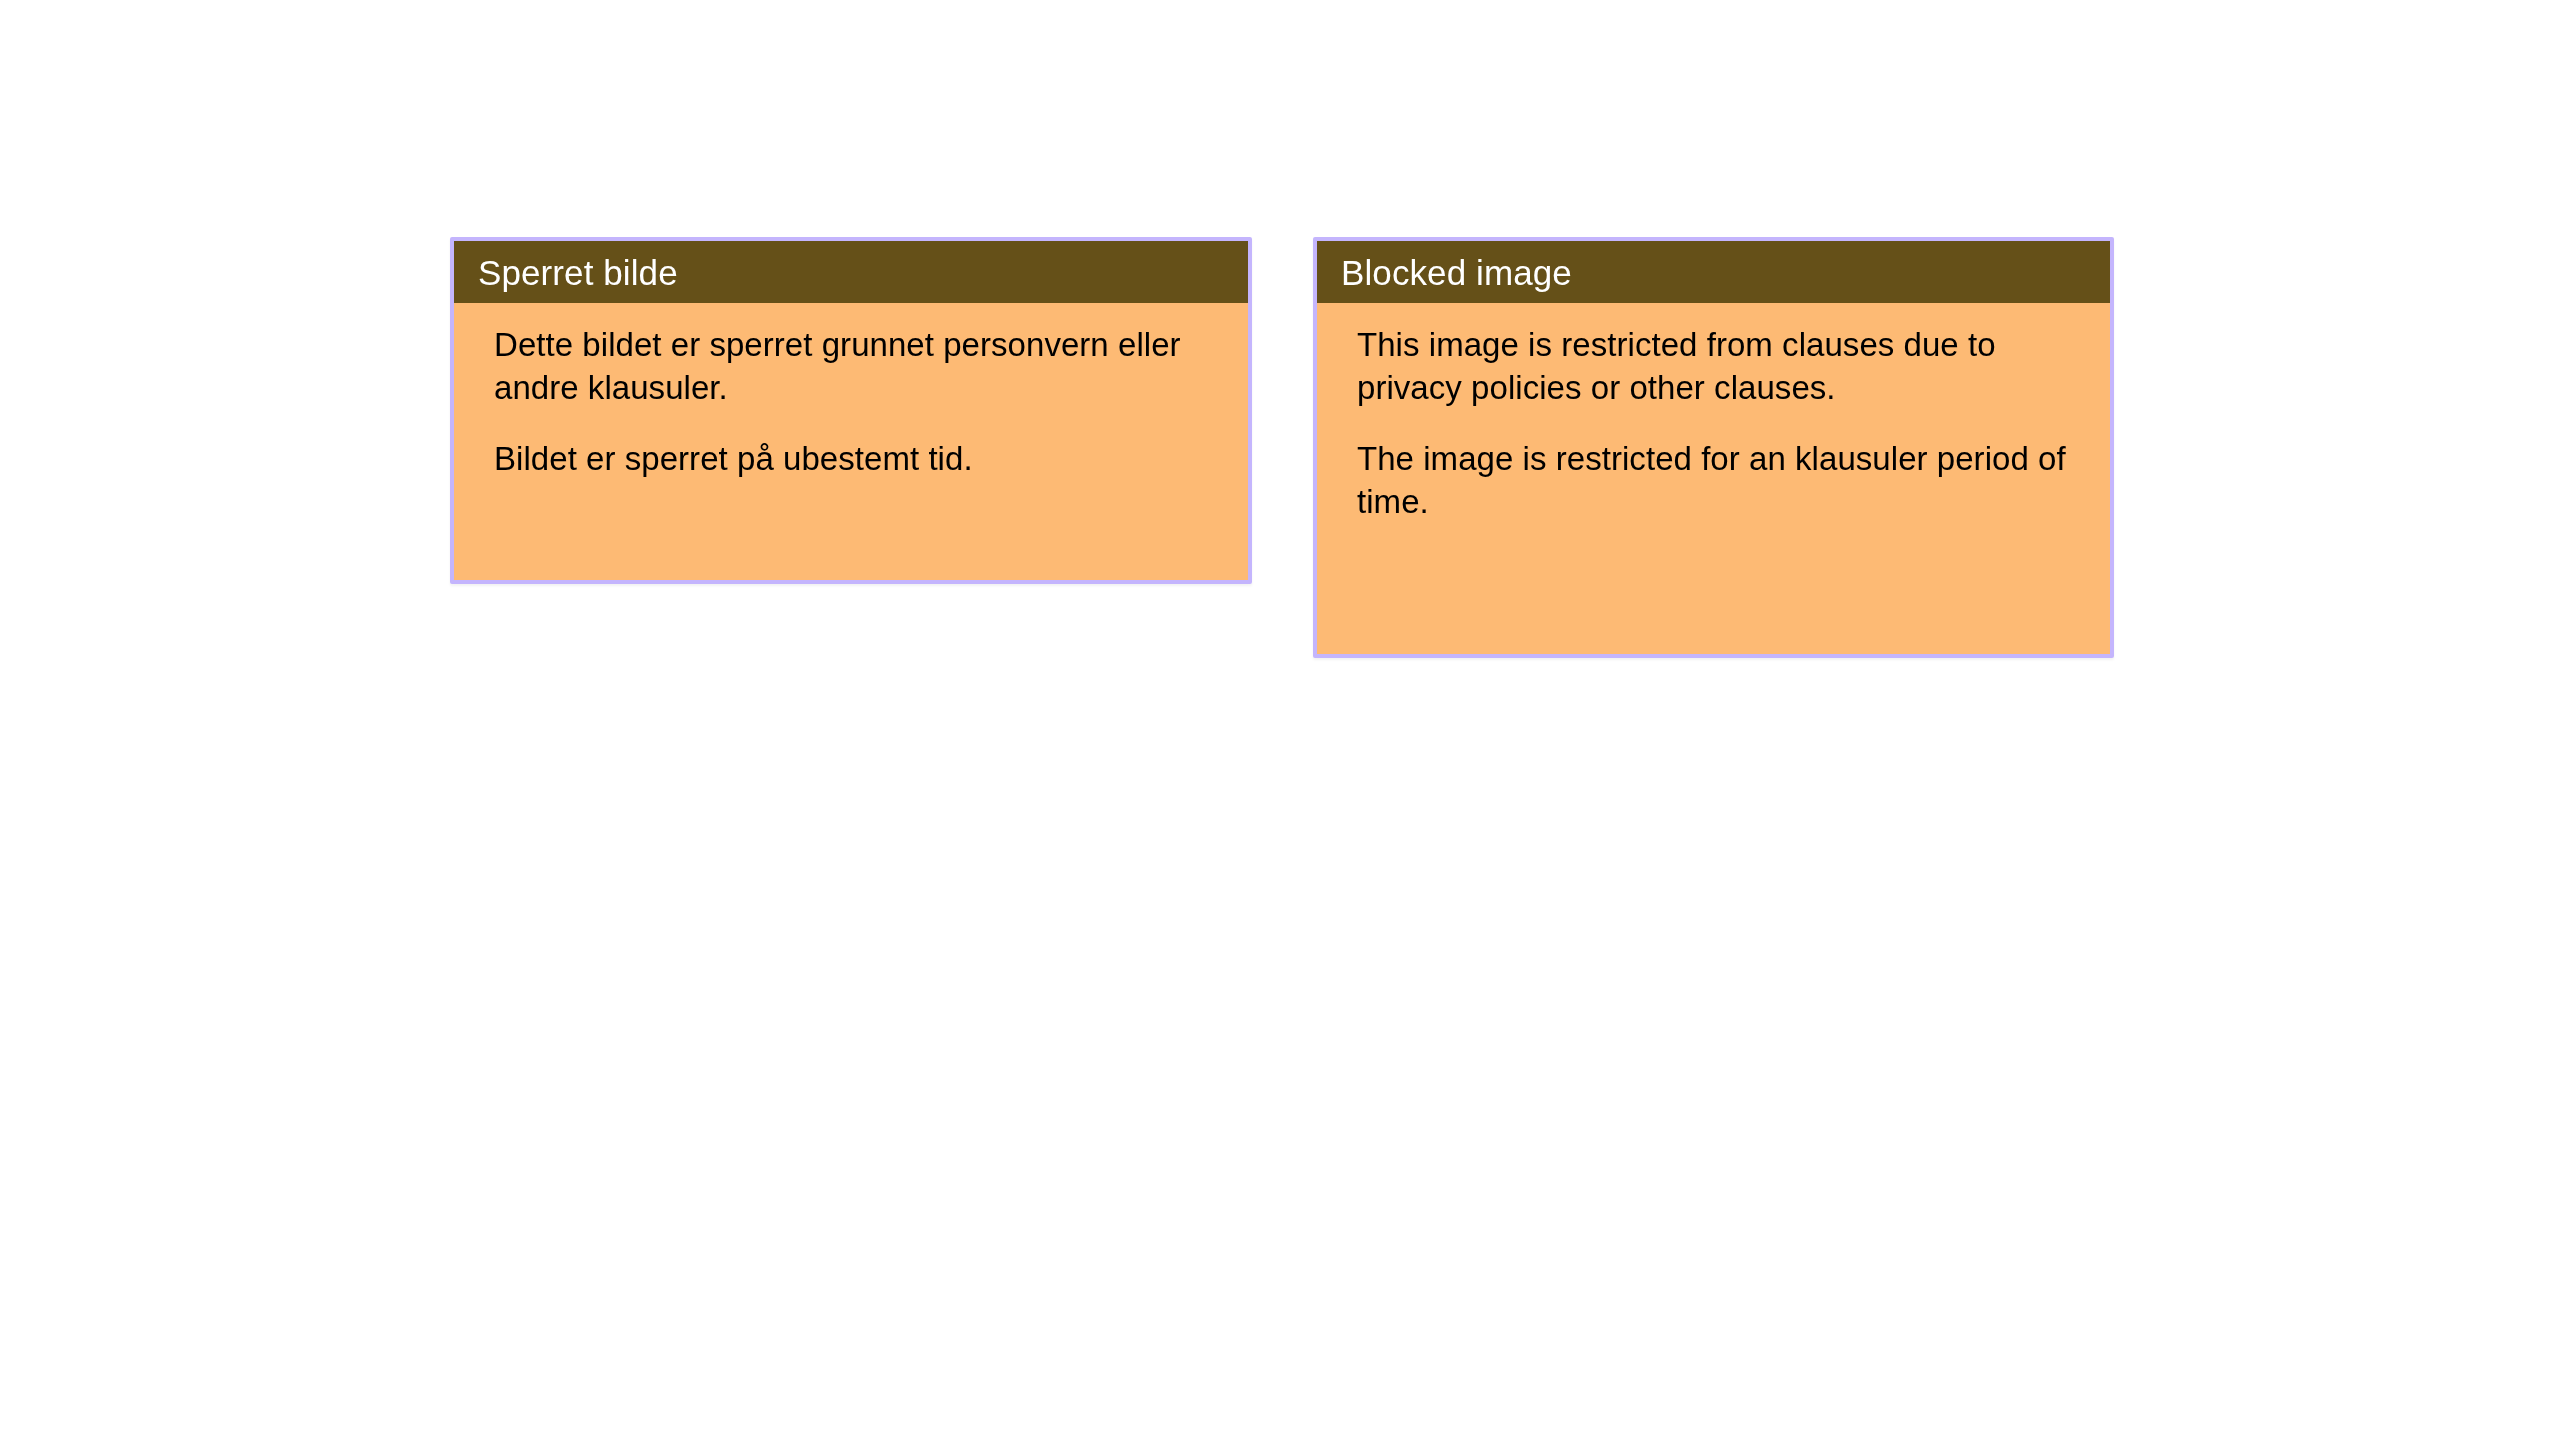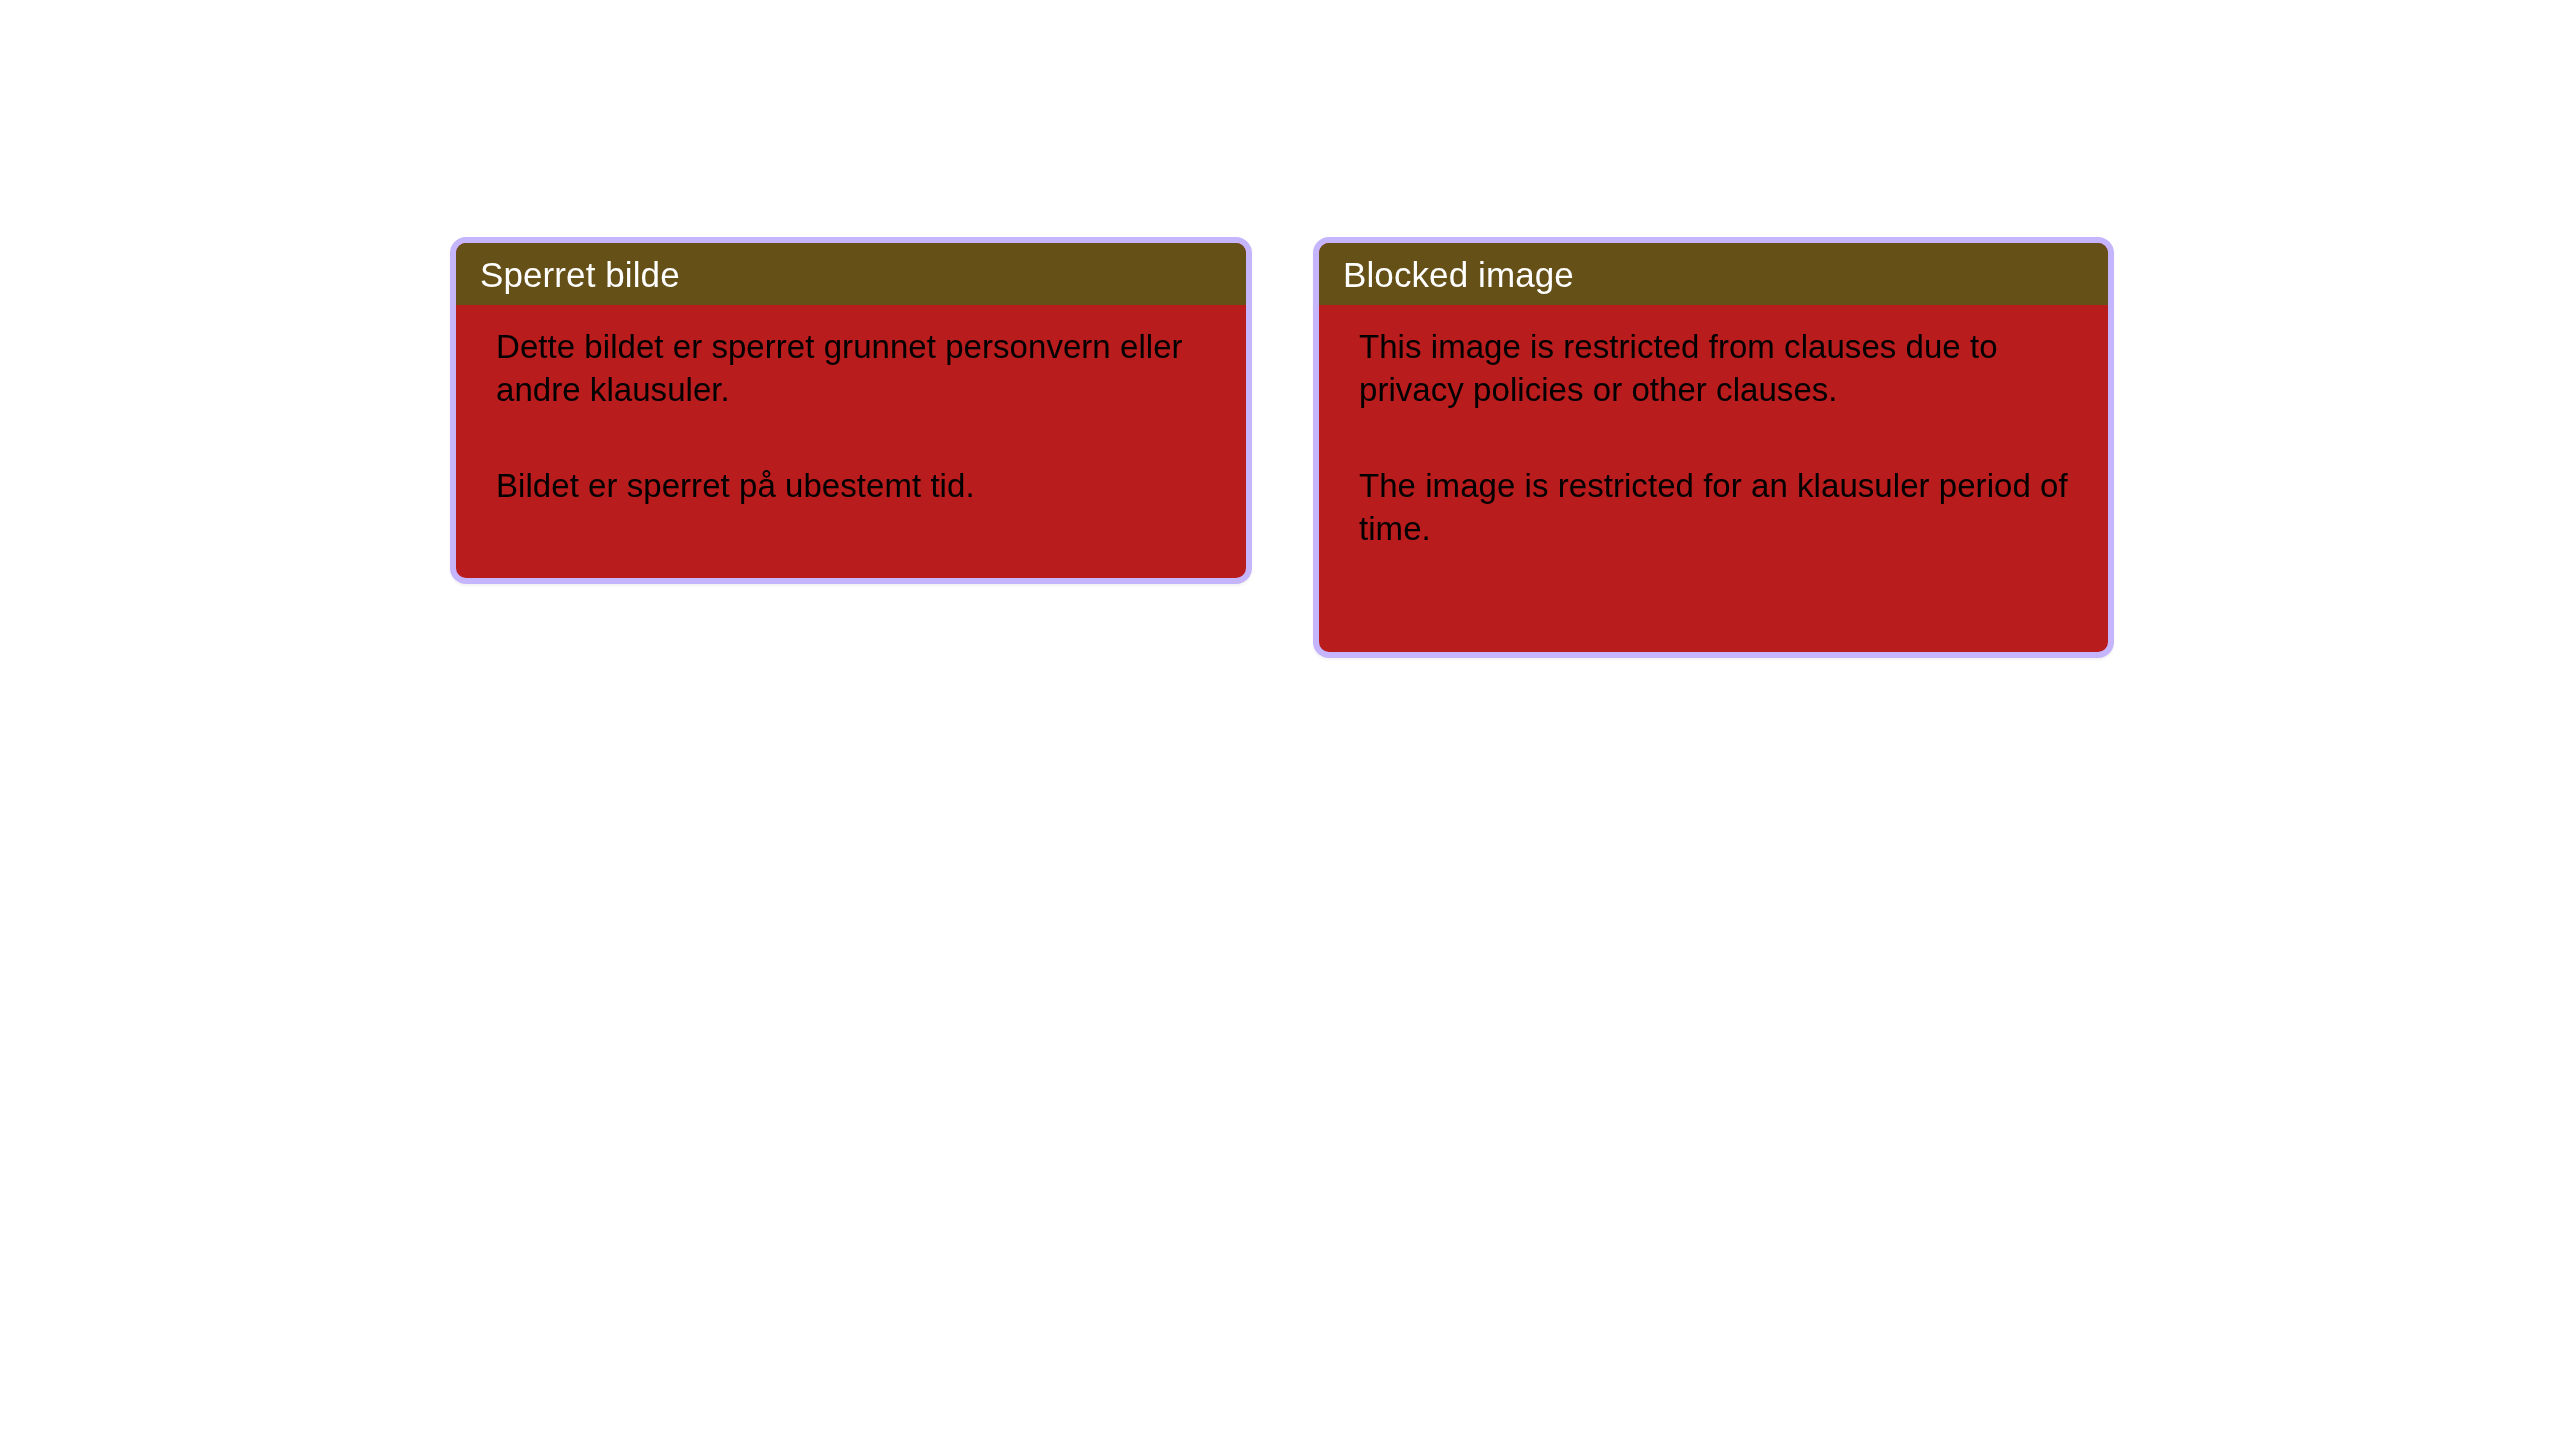--- a/index.html
+++ b/index.html
@@ -19,23 +19,23 @@
     position: relative;
     width: 2560px;
     height: 1440px;
     background: #ffffff;
   }
 
   
   .notice-card {
     position: absolute;
     box-sizing: border-box;
-    background: #b91c1c;
-    border: 6px solid #c4b5fd;
-    border-radius: 16px;
+    background: #fdba74;
+    border: 4px solid #c4b5fd;
+    border-radius: 2px;
     overflow: hidden;
     box-shadow: 0 2px 3px rgba(0,0,0,0.055);
   }
 
   .notice-card.card-left {
     left: 450px;
     top: 237px;
     width: 802px;
     height: 347px;
   }
@@ -71,21 +71,21 @@
   .card-paragraph {
     color: #000000;
     font-size: 33px;
     line-height: 43px;
     font-weight: 400;
     margin: 0;
     letter-spacing: 0.05px;
   }
 
   .card-paragraph + .card-paragraph {
-    margin-top: 53px;
+    margin-top: 28px;
   }
 </style>
 </head>
 <body>
 
 <div id="stage">
 
   <div class="notice-card card-left">
     <div class="card-header">
       <span class="card-title">Sperret bilde</span>

